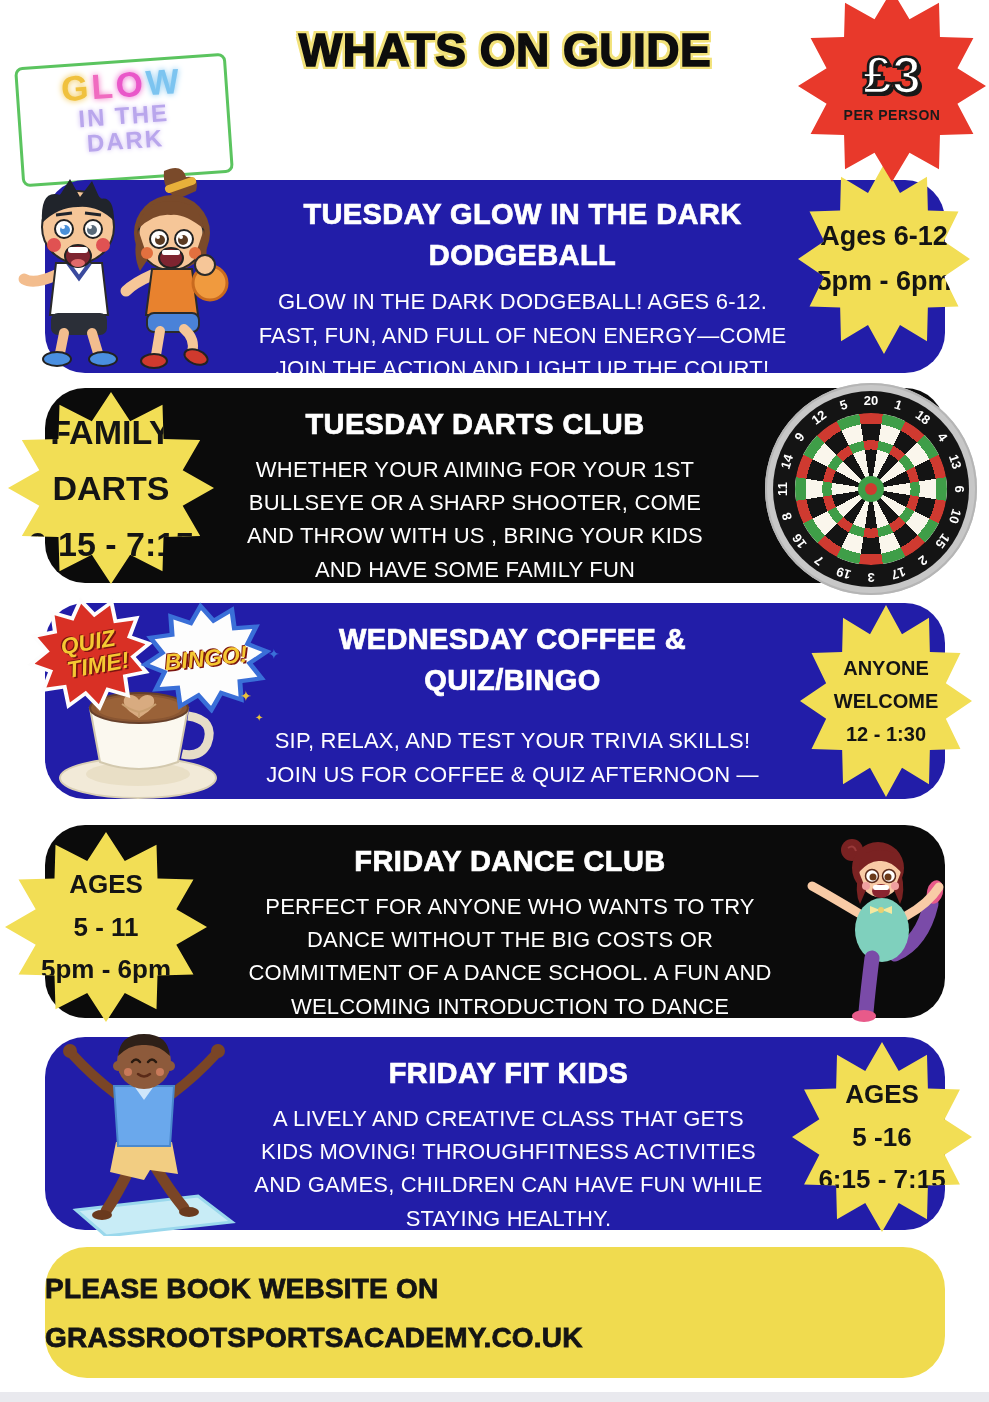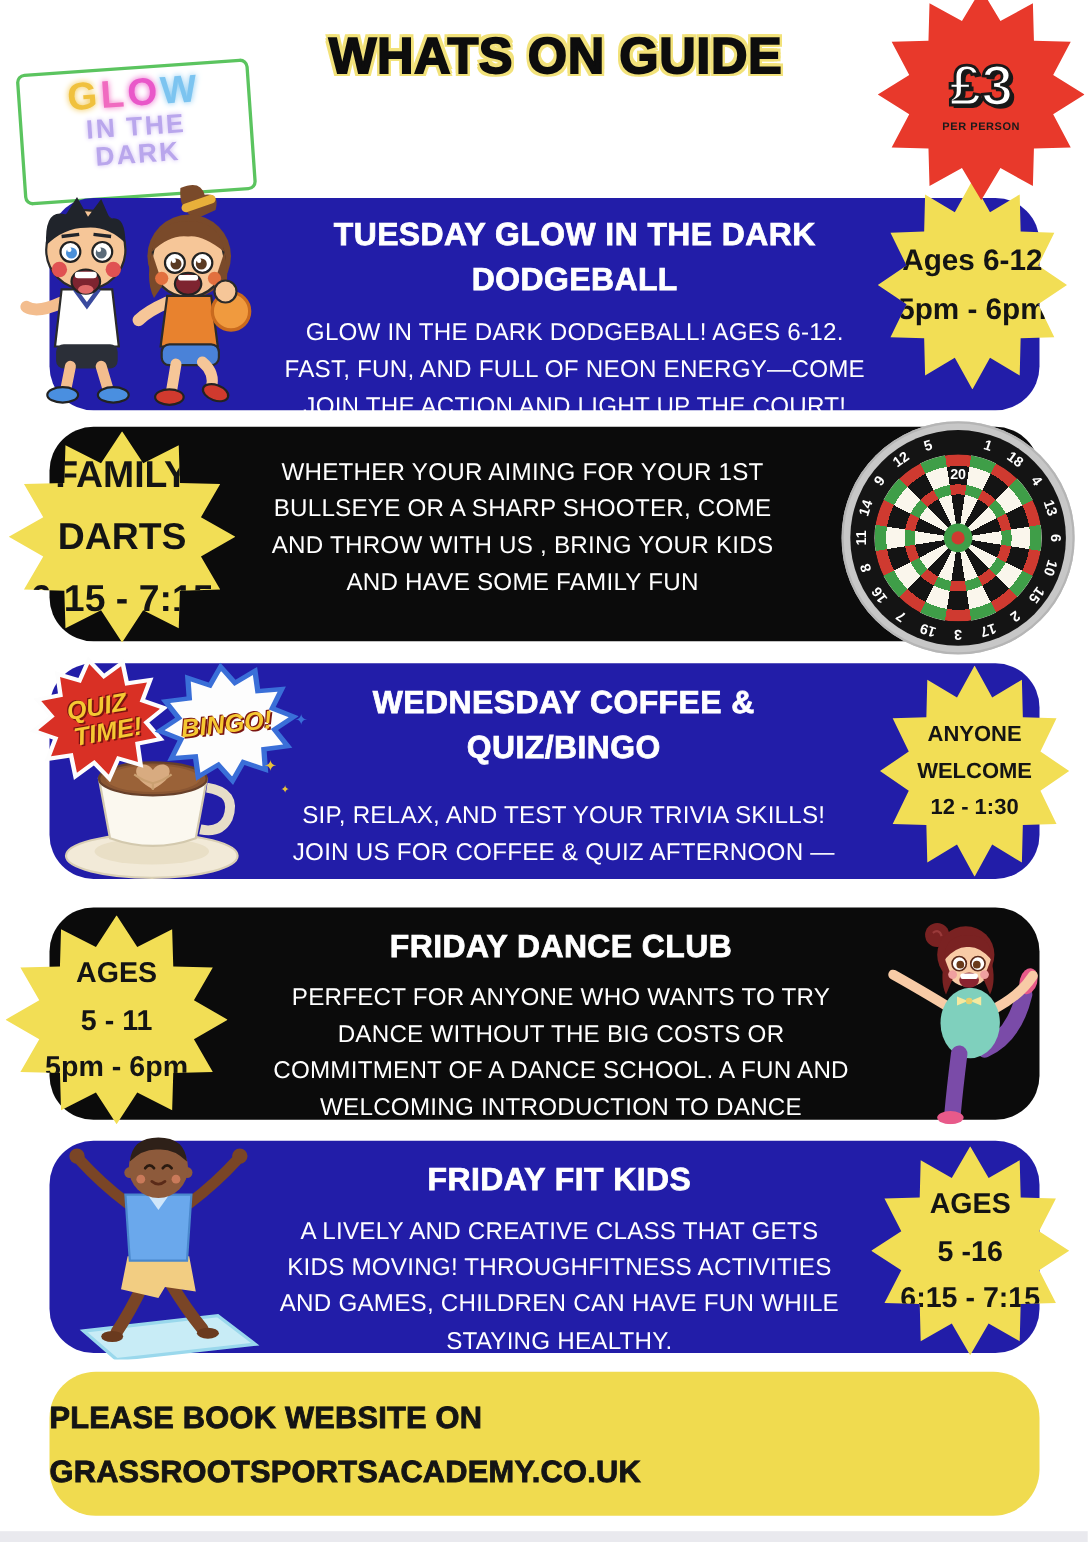--- a/index.html
+++ b/index.html
@@ -18,21 +18,21 @@
   .glow-letter{text-shadow:0 0 6px currentColor;}
   .glow-sub{font-size:24px;font-weight:800;color:#b9a6ec;line-height:25px;letter-spacing:2px;
     text-shadow:0 0 5px #c9b4f2;}
   .star12{clip-path:polygon(50% 0%,59.3% 15.2%,75% 6.7%,75.5% 24.5%,93.3% 25%,84.8% 40.7%,100% 50%,
     84.8% 59.3%,93.3% 75%,75.5% 75.5%,75% 93.3%,59.3% 84.8%,50% 100%,40.7% 84.8%,25% 93.3%,
     24.5% 75.5%,6.7% 75%,15.2% 59.3%,0% 50%,15.2% 40.7%,6.7% 25%,24.5% 24.5%,25% 6.7%,40.7% 15.2%);}
   .price-star{position:absolute;left:798px;top:-10px;width:188px;height:192px;z-index:6;
     background:var(--badge-red,#e8392b);display:flex;flex-direction:column;align-items:center;justify-content:center;}
   .price-amount{font-size:52px;font-weight:800;color:#ffffff;-webkit-text-stroke:2.6px #181818;
     text-shadow:3px 3px 0 #181818;line-height:52px;}
-  .price-sub{font-size:10px;font-weight:800;color:#1a1a1a;margin-top:6px;letter-spacing:.5px;}
+  .price-sub{font-size:14px;font-weight:800;color:#1a1a1a;margin-top:6px;letter-spacing:.5px;}
 
   
   .banner{position:absolute;left:45px;width:900px;border-radius:40px;color:#fff;text-align:center;z-index:1;}
   .banner.blue{background:var(--banner-blue,#221da8);}
   .banner.black{background:var(--banner-black,#0b0b0b);}
   .banner-title{font-size:29px;font-weight:800;letter-spacing:.4px;-webkit-text-stroke:.7px #fff;line-height:1.4;}
   .banner-body{font-size:22px;font-weight:400;line-height:1.52;letter-spacing:.2px;}
 
   .badge-star{position:absolute;z-index:5;background:var(--star-yellow,#f2de55);
     display:flex;flex-direction:column;align-items:center;justify-content:center;
@@ -177,36 +177,37 @@
     <circle cx="196" cy="120" r="17" fill="#f09a3e" stroke="#c96a1e" stroke-width="3"></circle>
     <circle cx="191" cy="102" r="10" fill="#f6c698" stroke="#2a2a2a" stroke-width="2"></circle>
     <rect x="133" y="150" width="52" height="19" rx="7" fill="#4a82d8" stroke="#2a2a2a" stroke-width="2"></rect>
     <path d="M146,168 L142,192" stroke="#f6c698" stroke-width="10" stroke-linecap="round"></path>
     <path d="M170,166 Q182,176 178,190" stroke="#f6c698" stroke-width="10" fill="none" stroke-linecap="round"></path>
     <ellipse cx="140" cy="198" rx="13" ry="7" fill="#d03a2e" stroke="#222" stroke-width="2"></ellipse>
     <ellipse cx="182" cy="194" rx="12" ry="7" fill="#d03a2e" stroke="#222" stroke-width="2" transform="rotate(20 182 194)"></ellipse>
   </svg>
 
   <div class="banner black e1">
+    <div class="banner-title">TUESDAY DARTS CLUB</div>
     <div class="banner-body">WHETHER YOUR AIMING FOR YOUR 1ST BULLSEYE OR A SHARP SHOOTER, COME AND THROW WITH US , BRING YOUR KIDS AND HAVE SOME FAMILY FUN</div>
   </div>
   <div class="badge-star star12 s1">
     <div class="badge-line">FAMILY</div>
     <div class="badge-line">DARTS</div>
     <div class="badge-line">6:15 - 7:15</div>
   </div>
   <div class="dartboard">
     <div class="db-numring"></div>
     <div class="db-face"></div>
     <div class="db-triple"></div>
     <div class="db-double"></div>
     <div class="db-bull-outer"></div>
     <div class="db-bull-inner"></div>
     <div class="dartboard-numbers" style="position:absolute;inset:0;">
-        <span style="transform: rotate(0deg) translateY(-88px); margin-top: 30px;">20</span>
+        <span style="transform: rotate(0deg) translateY(-88px);">20</span>
         <span style="transform: rotate(18deg) translateY(-88px);">1</span>
         <span style="transform: rotate(36deg) translateY(-88px);">18</span>
         <span style="transform: rotate(54deg) translateY(-88px);">4</span>
         <span style="transform: rotate(72deg) translateY(-88px);">13</span>
         <span style="transform: rotate(90deg) translateY(-88px);">6</span>
         <span style="transform: rotate(108deg) translateY(-88px);">10</span>
         <span style="transform: rotate(126deg) translateY(-88px);">15</span>
         <span style="transform: rotate(144deg) translateY(-88px);">2</span>
         <span style="transform: rotate(162deg) translateY(-88px);">17</span>
         <span style="transform: rotate(180deg) translateY(-88px);">3</span>

